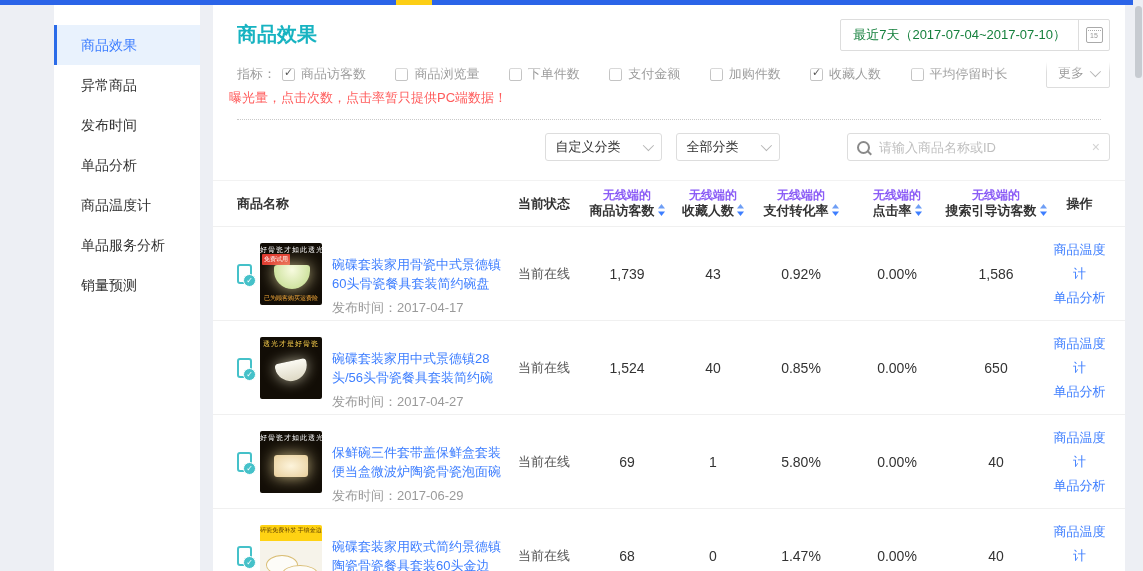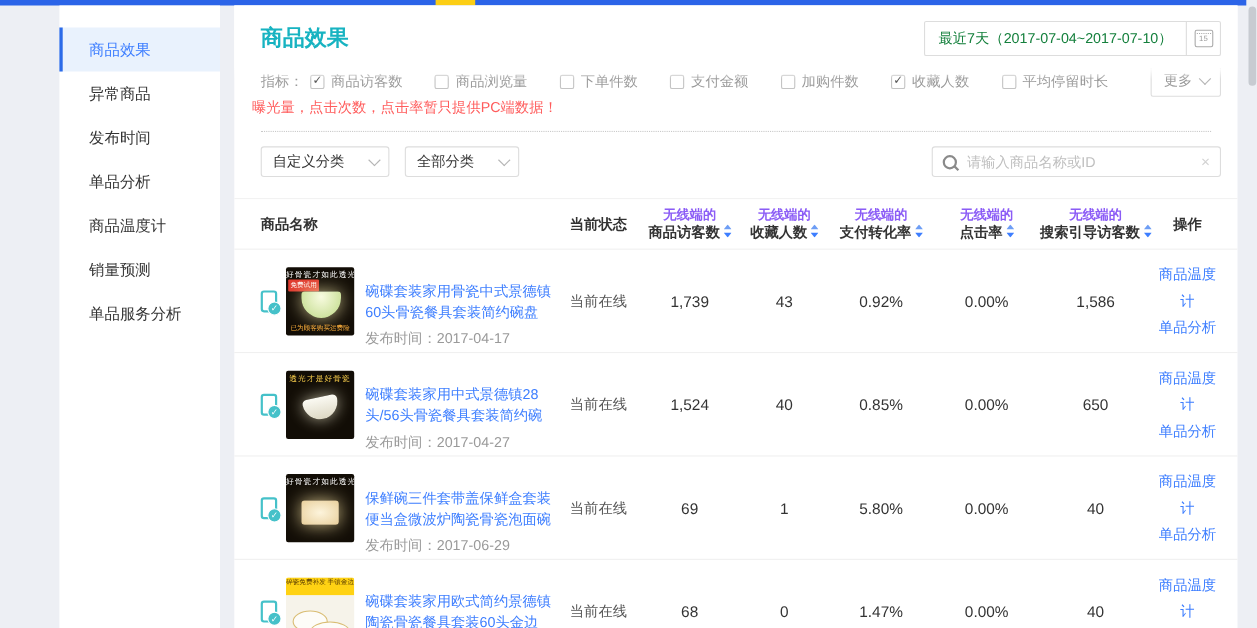--- a/index.html
+++ b/index.html
@@ -33,21 +33,21 @@
   .filters{display:flex;align-items:center;padding:0 88px 0 24px;margin-top:0;height:24px;color:#9a9a9a;position:relative;}
   .filters .flabel{margin-right:6px;color:#9a9a9a;}
   .metric{display:flex;align-items:center;margin-right:auto;cursor:pointer;white-space:nowrap;}
   .cb{width:13px;height:13px;border:1px solid #c4c4c4;border-radius:2px;background:#fff;margin-right:6px;position:relative;box-sizing:border-box;}
   .metric.checked .cb::after{content:"✓";position:absolute;left:1px;top:-3px;font-size:11px;color:#555;}
   .more-btn{position:absolute;right:15px;top:-4px;width:62px;height:28px;border:1px solid #ddd;border-radius:2px;background:#fff;color:#999;font-size:13px;display:flex;align-items:center;justify-content:center;gap:6px;cursor:pointer;}
   .chev{width:7px;height:7px;border-right:1px solid #b5b5b5;border-bottom:1px solid #b5b5b5;transform:rotate(45deg) translateY(-2px);}
   .notice{padding:0 16px;margin-top:3px;font-size:13px;color:#ff5c5c;}
   .dotted{margin:12px 24px 0;border-top:1px dotted #c9c9c9;height:0;}
   
-  .toolbar{margin-top:13px;padding:0 24px;display:flex;align-items:center;position:relative;height:28px;}
+  .toolbar{margin-top:13px;padding:0 24px;display:flex;align-items:center;position:relative;height:28px;justify-content:center;}
   .select{height:28px;border:1px solid #ddd;border-radius:3px;background:#fff;display:flex;align-items:center;padding:0 10px;margin-right:14px;cursor:pointer;box-sizing:border-box;}
   .select .s-val{font-size:13px;color:#333;margin-right:22px;}
   .searchbox{position:absolute;right:15px;top:0;width:263px;height:28px;border:1px solid #ddd;border-radius:3px;display:flex;align-items:center;padding:0 7px;box-sizing:border-box;background:#fff;}
   .mag{width:9px;height:9px;border:2px solid #8a8a8a;border-radius:50%;position:relative;margin:0 7px 0 2px;flex-shrink:0;}
   .mag::after{content:"";position:absolute;width:5px;height:2px;background:#8a8a8a;transform:rotate(45deg);right:-4px;bottom:-2px;}
   .searchbox input{border:none;outline:none;flex:1;font-size:13px;color:#333;font-family:inherit;background:transparent;}
   .searchbox input::placeholder{color:#bfbfbf;}
   .clear-x{color:#d3d3d3;font-size:14px;cursor:pointer;padding:0 2px;}
   
   .table{margin-top:19px;border-top:1px solid #f2f2f2;}
@@ -99,22 +99,22 @@
 <div class="topbar">
   <div class="topbar-accent"></div>
 </div>
 
 <div class="sidebar">
   <div class="side-item active"><span>商品效果</span></div>
   <div class="side-item"><span>异常商品</span></div>
   <div class="side-item"><span>发布时间</span></div>
   <div class="side-item"><span>单品分析</span></div>
   <div class="side-item"><span>商品温度计</span></div>
+  <div class="side-item"><span>单品服务分析</span></div>
   <div class="side-item"><span>销量预测</span></div>
-  <div class="side-item"><span>单品服务分析</span></div>
 </div>
 
 <div class="main">
 
   <div class="m-header">
     <div class="page-title">商品效果</div>
     <div class="datebox">
       <span class="dtext">最近7天（2017-07-04~2017-07-10）</span>
       <span class="dsep"></span>
       <span class="cal">

